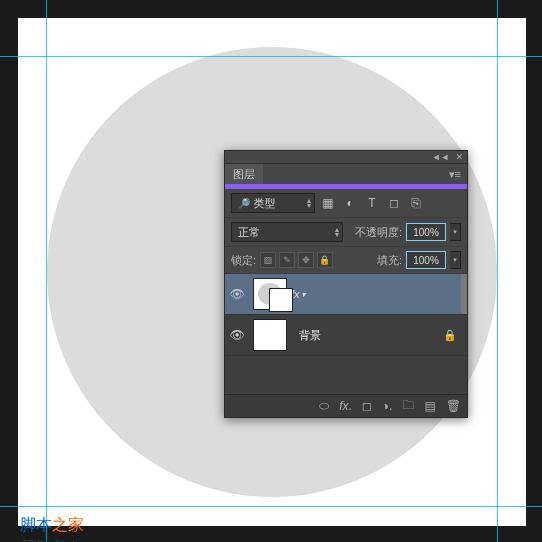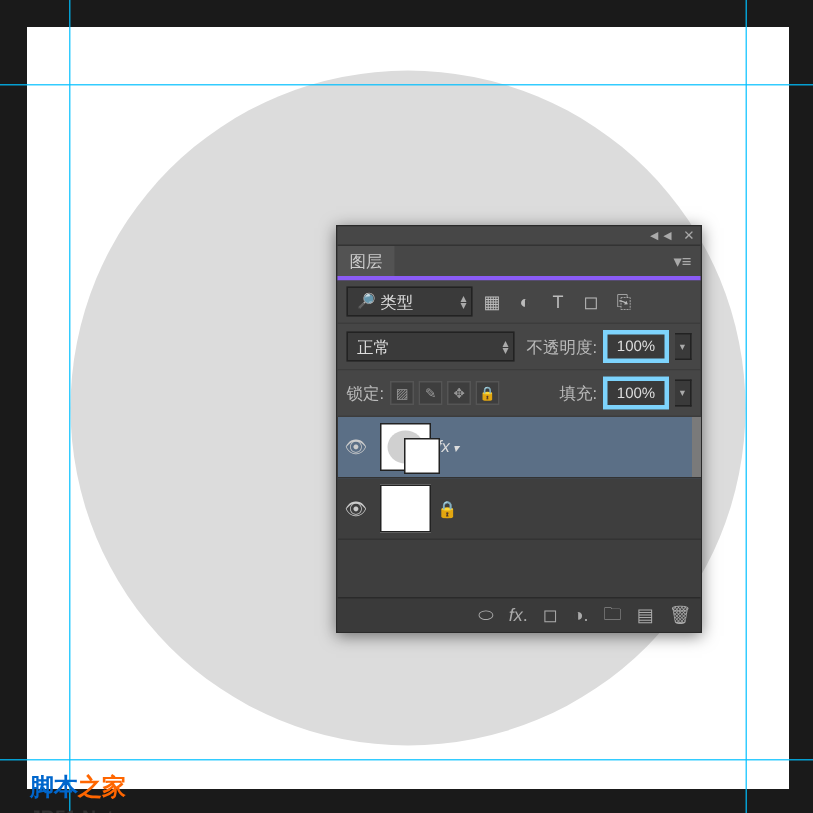--- a/index.html
+++ b/index.html
@@ -3,52 +3,52 @@
 <meta charset="utf-8">
 <style>
 body{margin:0;background:#1a1a1a;width:542px;height:542px;position:relative;font-family:"Microsoft YaHei",Arial,sans-serif;font-size:11px;overflow:hidden}
 .canvas{position:absolute;left:18px;top:18px;width:508px;height:508px;background:#fff}
 .circle{position:absolute;left:50%;top:50%;transform:translate(-50%,-50%);width:450px;height:450px;background:#dcdcdc;border-radius:50%}
 .guide-v{position:absolute;top:0;bottom:0;width:1px;background:#00bfff;opacity:.8}
 .guide-h{position:absolute;left:0;right:0;height:1px;background:#00bfff;opacity:.8}
 .panel{position:absolute;left:224px;top:150px;width:242px;background:#474747;border:1px solid #2a2a2a;box-shadow:0 2px 10px rgba(0,0,0,.5);color:#ccc}
 .panel-top{height:12px;background:#474747;border-bottom:1px solid #333;display:flex;justify-content:flex-end;align-items:center;padding:0 4px;gap:6px}
 .panel-top span{font-size:9px;color:#aaa;cursor:pointer}
-.tab-bar{height:20px;display:flex;align-items:center;background:#474747;border-bottom:3px solid #8b5cf6}
+.tab-bar{height:20px;display:flex;align-items:center;background:#474747;border-bottom:5px solid #8b5cf6}
 .tab{padding:0 8px;height:100%;display:flex;align-items:center;background:#535353;font-size:11px}
 .tab-menu{margin-left:auto;padding:0 6px;color:#aaa;cursor:pointer}
 .row{display:flex;align-items:center;padding:4px 6px;gap:4px;border-bottom:1px solid #3c3c3c;background:#464646}
 .select{background:#3a3a3a;border:1px solid #222;height:18px;display:flex;align-items:center;padding:0 14px 0 6px;position:relative;color:#ddd;font-size:11px;cursor:pointer}
 .select::after{content:"";position:absolute;right:4px;top:4px;font-size:7px;color:#aaa}
 .select::before{content:"";position:absolute;right:4px;bottom:4px;font-size:7px;color:#aaa;transform:rotate(180deg)}
 .select .arrows{position:absolute;right:3px;top:50%;transform:translateY(-50%);font-size:8px;line-height:5px;color:#aaa}
 .sel-type{width:62px}
 .icon-btn{width:18px;height:18px;display:flex;align-items:center;justify-content:center;color:#bbb;cursor:pointer;font-size:12px}
 .sel-blend{width:90px}
 .label{color:#bbb;font-size:11px;white-space:nowrap}
-.pct-box{background:#3a3a3a;border:3px solid #7dd3fc;height:16px;width:38px;display:flex;align-items:center;justify-content:center;font-size:10px;color:#ddd;cursor:text}
+.pct-box{background:#3a3a3a;border:1px solid #7dd3fc;height:16px;width:38px;display:flex;align-items:center;justify-content:center;font-size:10px;color:#ddd;cursor:text}
 .pct-arrow{width:10px;height:16px;background:#3a3a3a;border:1px solid #222;border-left:none;display:flex;align-items:center;justify-content:center;font-size:7px;color:#aaa;cursor:pointer}
 .lock-icons{display:flex;gap:3px;align-items:center}
 .lock-icons .lk{width:14px;height:14px;border:1px solid #555;background:#3e3e3e;display:flex;align-items:center;justify-content:center;font-size:9px;color:#999;cursor:pointer}
 .layers{background:#3e3e3e;max-height:120px;overflow:auto}
 .layer{display:flex;align-items:center;height:40px;border-bottom:1px solid #333;position:relative}
 .layer.selected{background:#5b6f86}
 .eye{width:24px;display:flex;align-items:center;justify-content:center;color:#ccc;cursor:pointer;font-size:12px}
 .thumb{width:32px;height:30px;background:#fff;border:1px solid #222;margin:0 4px;position:relative}
 .thumb-outside{background:#fff}
 .thumb-outside::after{content:"";position:absolute;left:4px;top:4px;right:4px;bottom:4px;background:#d0d0d0;border-radius:50%}
 .mask-thumb{width:22px;height:22px;background:#fff;border:1px solid #222;position:absolute;left:44px;bottom:2px}
 .layer-name{margin-left:8px;color:#eee;font-size:11px;flex:1}
 .layer.selected .layer-name{color:#fff}
 .fx{margin-right:10px;font-style:italic;color:#ddd;font-size:11px;display:flex;align-items:center;gap:2px}
 .lock-ind{margin-right:10px;color:#bbb;font-size:11px}
 .scrollbar{position:absolute;right:0;top:0;width:6px;height:40px;background:#7a7a7a}
 .panel-foot{height:22px;background:#3a3a3a;border-top:1px solid #2a2a2a;display:flex;align-items:center;justify-content:flex-end;padding:0 6px;gap:10px}
 .panel-foot .fbtn{color:#aaa;font-size:12px;cursor:pointer}
-.watermark{position:absolute;left:20px;bottom:6px;font-size:16px;font-weight:bold}
+.watermark{position:absolute;left:20px;bottom:6px;font-size:16px;font-weight:normal}
 .watermark .a{color:#0066cc}.watermark .b{color:#ff6600}
 .watermark2{position:absolute;left:20px;bottom:-10px;font-size:13px;color:#333;font-weight:bold}
 .search-ic{font-size:10px}
 </style>
 </head>
 <body>
 
 <div class="canvas">
   <div class="circle"></div>
 </div>
@@ -110,20 +110,21 @@
       <div class="thumb thumb-outside"></div>
       <div class="mask-thumb"></div>
       <div class="fx">
           <span>fx</span>
           <span style="font-size:8px">▾</span>
         </div>
     </div>
     <div class="layer">
       <div class="eye">👁</div>
       <div class="thumb"></div>
+      <div class="layer-name">背景</div>
       <div class="lock-ind">🔒</div>
     </div>
     <div style="height:40px"></div>
   </div>
 
   <div class="panel-foot">
     <div class="fbtn">⬭</div>
     <div class="fbtn"><i>fx</i>.</div>
     <div class="fbtn">◻</div>
     <div class="fbtn">◑.</div>

